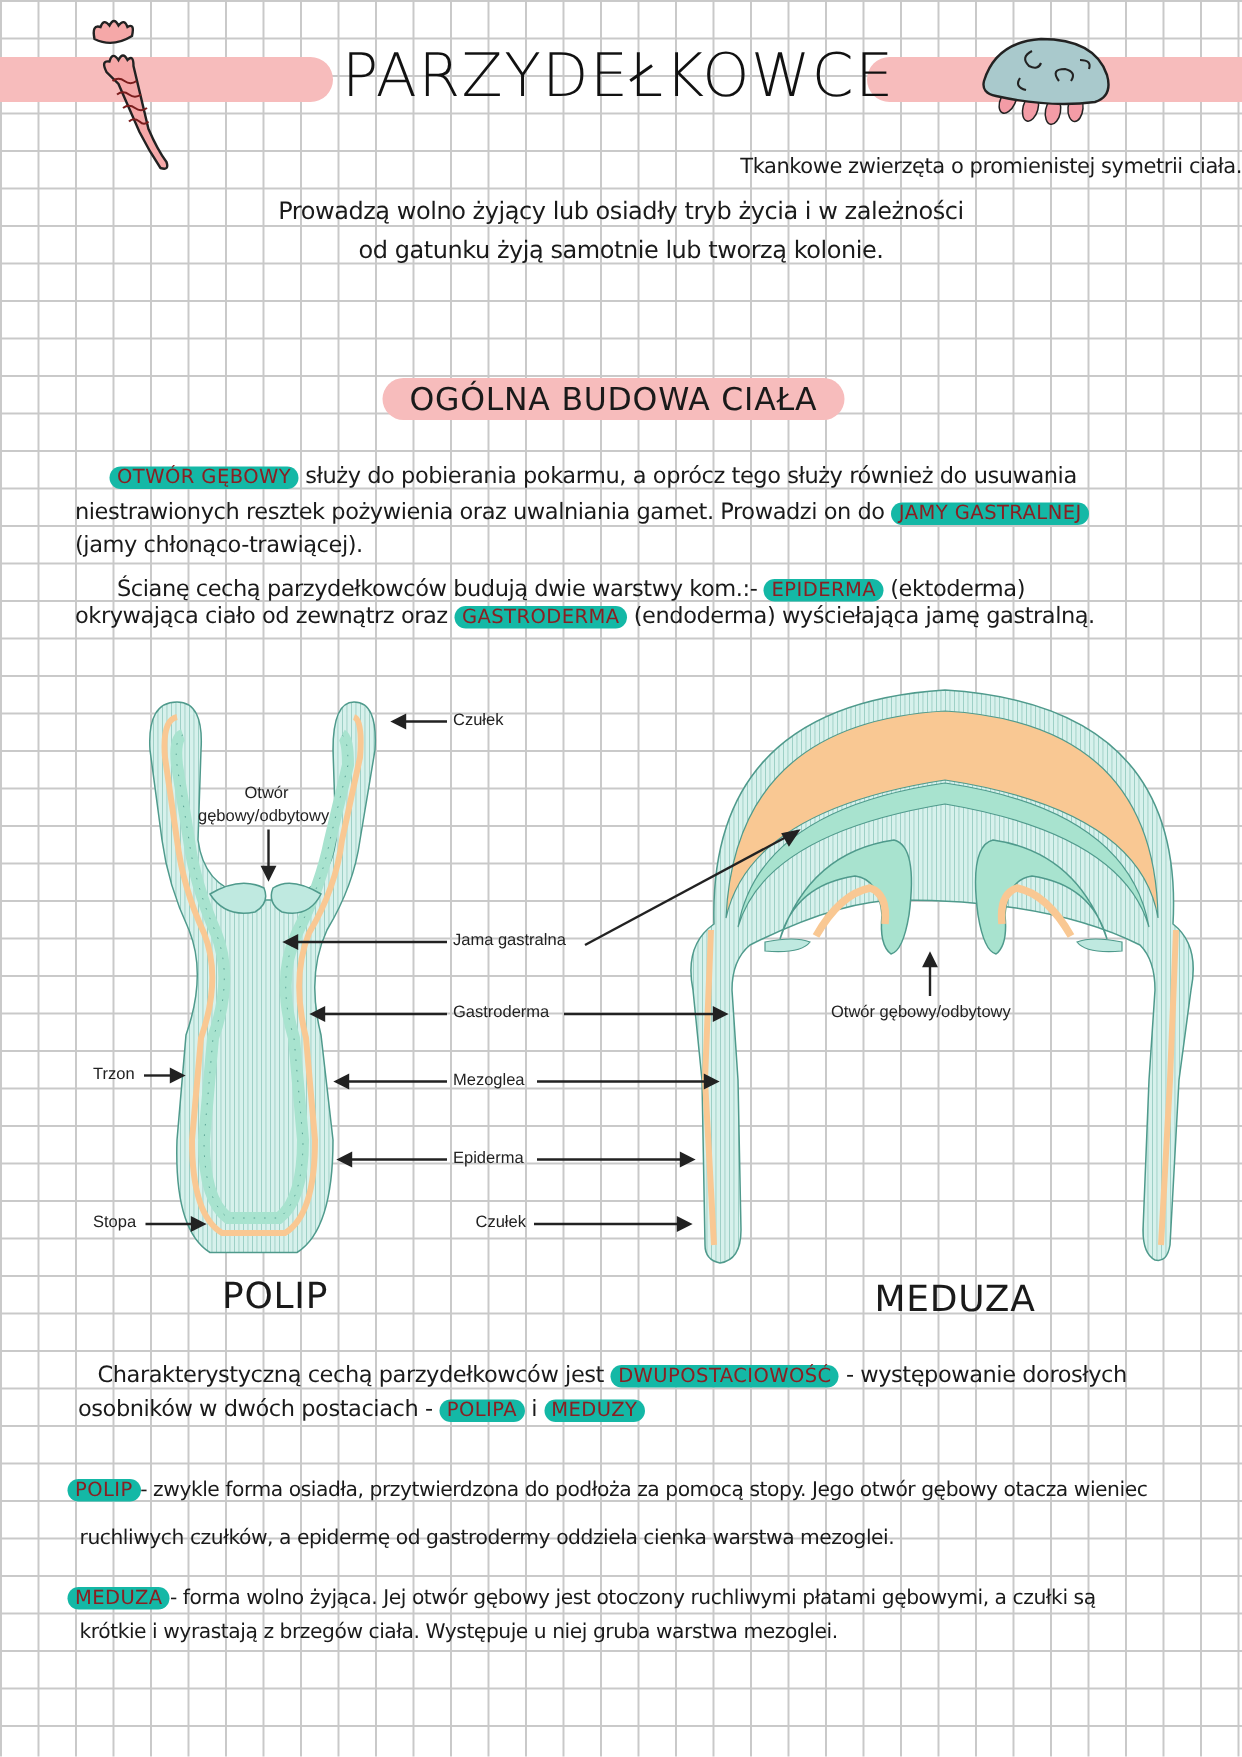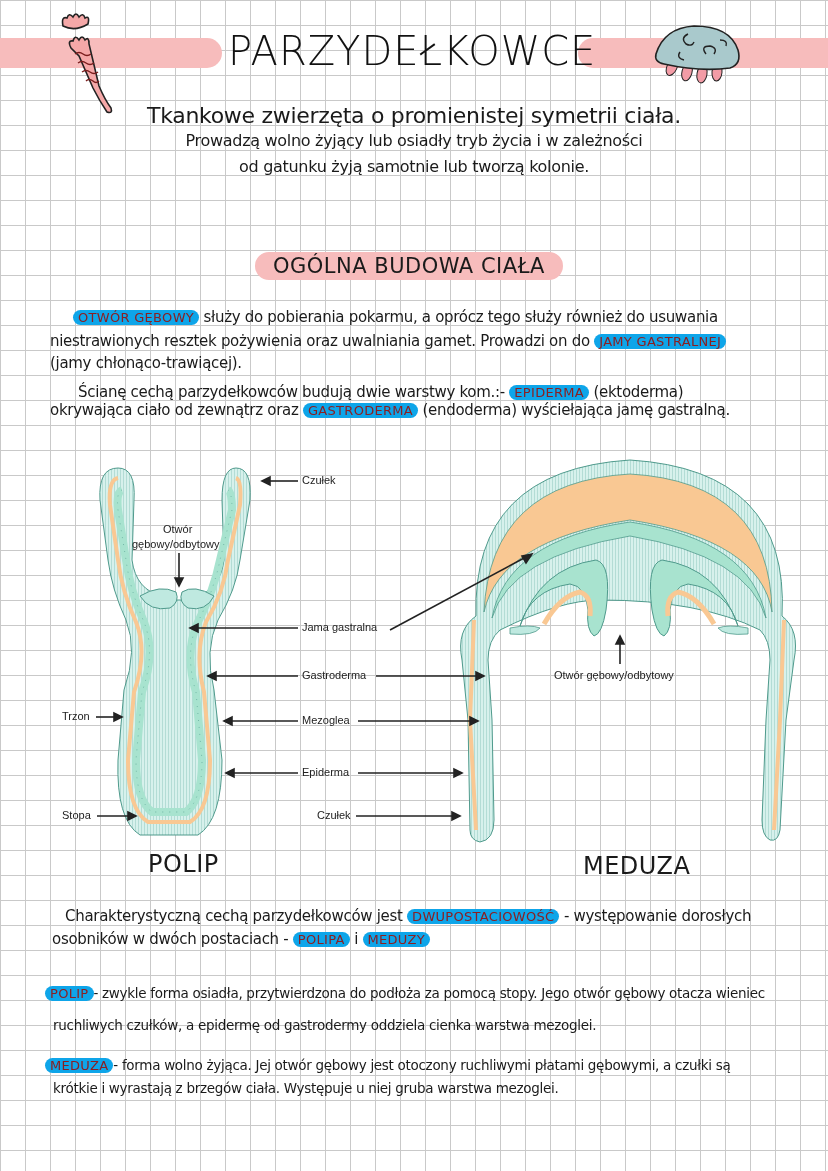--- a/index.html
+++ b/index.html
@@ -9,21 +9,21 @@
     background-image:
       linear-gradient(to right, #c9c9c9 1.5px, transparent 1.5px),
       linear-gradient(to bottom, #c9c9c9 1.5px, transparent 1.5px);
     background-size: 25px 25px;
     background-position: 0px 0px;
     font-family: "DejaVu Sans", sans-serif;
     color: #1a1a1a;
   }
   .abs { position: absolute; }
   .hand { font-family: "DejaVu Sans", sans-serif; font-size: 15px; letter-spacing: -0.3px; white-space: nowrap; }
-  .hl { background: #0ea5e9; border-radius: 10px; padding: 0 5px; color: #8a1f22; font-size: 13px; letter-spacing: 0.3px; text-align: right; }
+  .hl { background: #14b8a6; border-radius: 10px; padding: 0 5px; color: #8a1f22; font-size: 13px; letter-spacing: 0.3px; text-align: right; }
   .band { background: #f7bcbc; height: 30px; border-radius: 15px; position: absolute; top: 38px; }
   .title { position: absolute; top: 28px; left: 228px; width: 350px; text-align: left; font-size: 40px; letter-spacing: 1px; font-weight: 300; color: #111; font-family: "DejaVu Sans", sans-serif; }
   .intro { position: absolute; left: 0; width: 828px; text-align: center; font-size: 16px; }
   .section-title { position: absolute; top: 252px; left: 255px; height: 28px; padding: 0 18px; line-height: 28px; background: #f7bcbc; border-radius: 14px; font-size: 21px; letter-spacing: 0.5px; }
   .diag-label { position: absolute; font-family: "Liberation Sans", sans-serif; font-size: 11px; color: #222; white-space: nowrap; }
   .caption { position: absolute; font-size: 24px; letter-spacing: 0.5px; }
 </style>
 </head>
 <body>
 
@@ -45,21 +45,21 @@
   <ellipse cx="37" cy="50" rx="5" ry="9" fill="#f39ca6" stroke="#222" stroke-width="1" transform="rotate(15 37 50)"></ellipse>
   <ellipse cx="52" cy="52" rx="5" ry="9" fill="#f39ca6" stroke="#222" stroke-width="1" transform="rotate(10 52 52)"></ellipse>
   <ellipse cx="67" cy="50" rx="5" ry="9" fill="#f39ca6" stroke="#222" stroke-width="1" transform="rotate(5 67 50)"></ellipse>
   <path d="M6 32 Q14 6 44 4 Q80 4 88 28 Q92 42 80 46 Q50 50 14 42 Q4 40 6 32 Z" fill="#a9c9cc" stroke="#222" stroke-width="1.6"></path>
   <path d="M38 12 q-8 4 -2 10 q6 3 8 -2" fill="none" stroke="#222" stroke-width="1.4"></path>
   <path d="M56 32 q-6 -8 4 -8 q8 2 4 8" fill="none" stroke="#222" stroke-width="1.4"></path>
   <path d="M30 30 q-4 6 4 8" fill="none" stroke="#222" stroke-width="1.4"></path>
   <path d="M70 18 q8 0 6 6" fill="none" stroke="#222" stroke-width="1.4"></path>
 </svg>
 
-<div class="intro hand" style="top:103px; font-size:22px;">Tkankowe zwierzęta o promienistej symetrii ciała.</div>
+<div class="intro hand" style="top:103px; font-size:14px;text-align:right;">Tkankowe zwierzęta o promienistej symetrii ciała.</div>
 <div class="intro hand" style="top:131px;">Prowadzą wolno żyjący lub osiadły tryb życia i w zależności</div>
 <div class="intro hand" style="top:157px;">od gatunku żyją samotnie lub tworzą kolonie.</div>
 
 <div class="section-title">OGÓLNA BUDOWA CIAŁA</div>
 
 <div class="abs hand" style="left:55px; top:308px; width:740px;">
   <div style="padding-left:18px;">
     <span class="hl">OTWÓR GĘBOWY</span>
     <span>służy do pobierania pokarmu, a oprócz tego służy również do usuwania</span>
   </div>

